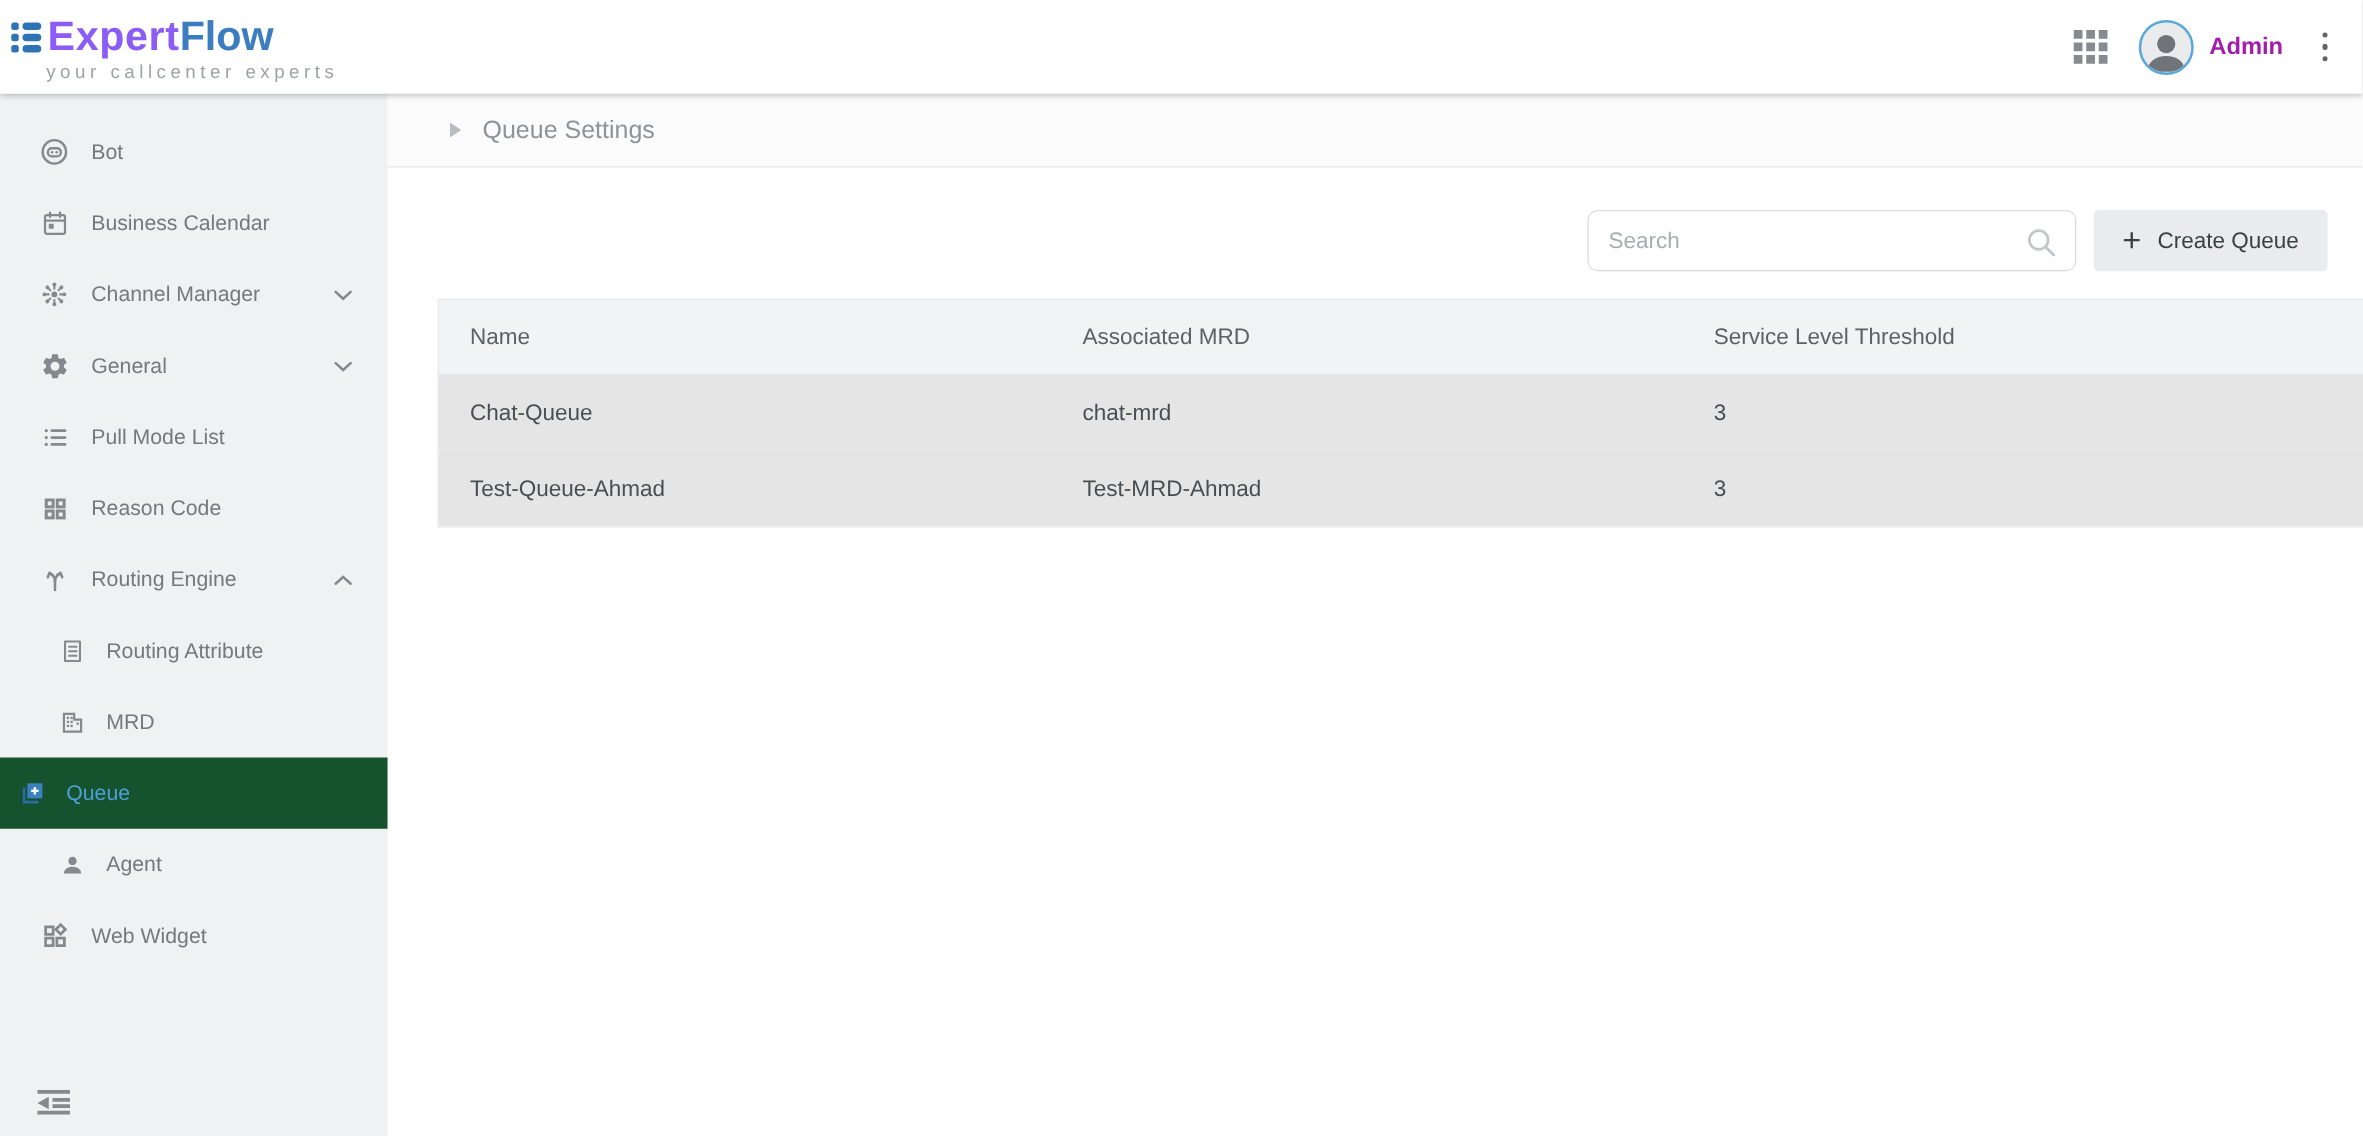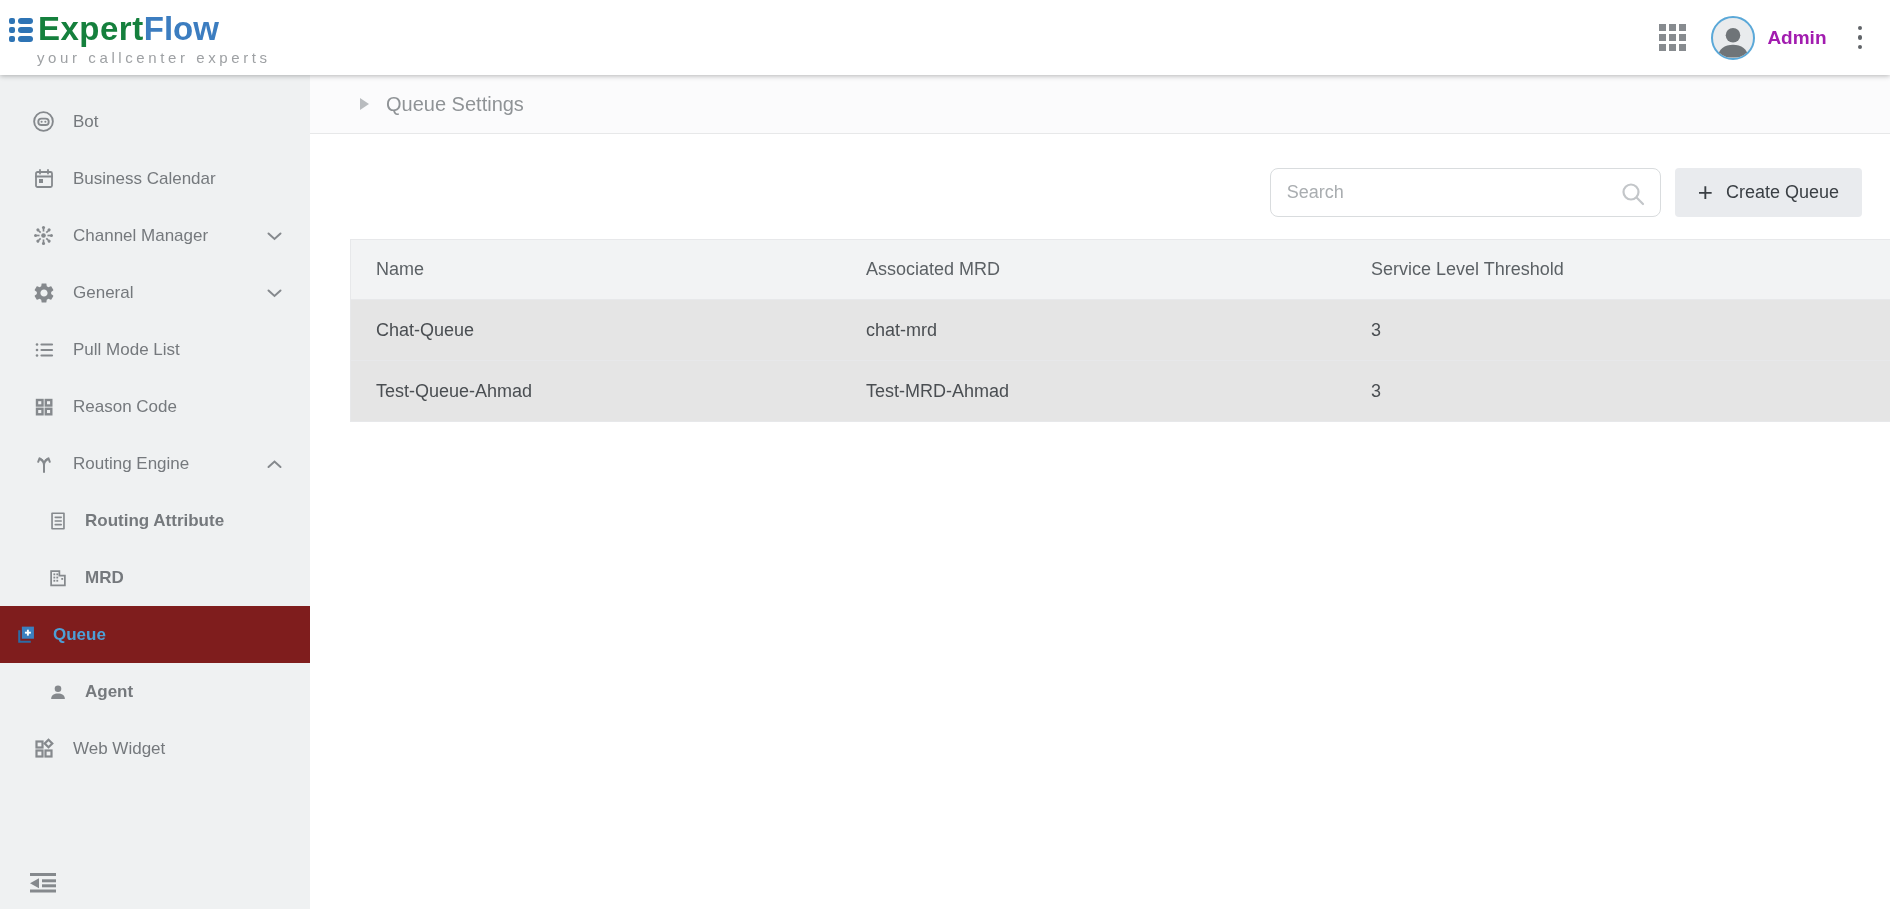--- a/index.html
+++ b/index.html
@@ -9,43 +9,43 @@
   
   .topbar { position:absolute; top:0; left:0; width:1890px; height:75px;
     background:#fff; box-shadow:0 1px 5px rgba(0,0,0,.28); z-index:30;
     display:flex; align-items:center; justify-content:space-between; padding:0 22px 0 9px; }
   .logo { display:flex; flex-direction:column; cursor:pointer; }
   .logo-main { display:flex; align-items:center; }
   .logo-dots { display:flex; flex-direction:column; gap:3px; margin-right:5px; margin-top:2px; }
   .logo-dots .drow { display:flex; gap:3px; }
   .logo-dots .d1 { width:6px; height:6px; background:#2e74b5; border-radius:2px; }
   .logo-dots .d2 { width:15px; height:6px; background:#2e74b5; border-radius:3px; }
-  .logo-expert { font-size:33px; font-weight:bold; color:#15803d; letter-spacing:.5px; }
+  .logo-expert { font-size:33px; font-weight:bold; color:#8b5cf6; letter-spacing:.5px; }
   .logo-flow { font-size:33px; font-weight:bold; color:#3c7dc0; }
   .logo-tagline { font-size:15px; color:#9ea1a4; letter-spacing:3.6px; margin-left:28px; margin-top:1px; }
 
   .topbar-right { display:flex; align-items:center; gap:25px; }
   .apps-grid { display:grid; grid-template-columns:repeat(3,7px); grid-gap:3px; cursor:pointer; }
   .apps-grid span { width:7px; height:7px; background:#878b8f; }
   .avatar-wrap { display:flex; align-items:center; gap:12px; cursor:pointer; }
   .avatar { width:44px; height:44px; border-radius:50%; border:2px solid #5aa8d8;
     background:#e9ebed; overflow:hidden; display:flex; align-items:flex-end; justify-content:center; }
   .admin-name { font-size:19px; font-weight:bold; color:#a21caf; }
   .kebab { display:flex; flex-direction:column; gap:5px; padding:4px 6px; cursor:pointer; }
   .kebab span { width:4.5px; height:4.5px; border-radius:50%; background:#606468; }
 
   
   .sidebar { position:absolute; top:75px; left:0; width:310px; height:834px; background:#eff1f2; z-index:10; }
   .nav { padding-top:18px; }
   .nav-item { height:57px; display:flex; align-items:center; padding-left:30px;
     cursor:pointer; color:#75797d; font-size:17px; position:relative; }
   .nav-item .nicon { width:27px; display:flex; justify-content:center; align-items:center; margin-right:16px; flex:none; }
-  .nav-item.sub { padding-left:44px;font-weight:bold; }
+  .nav-item.sub { padding-left:44px; }
   .nav-item.sub .nicon { margin-right:14px; }
-  .nav-item.selected { background:#7f1d1d; color:#4d9fd6;padding-left:12px; }
+  .nav-item.selected { background:#14532d; color:#4d9fd6;padding-left:12px; }
   .nav-chevron { position:absolute; right:28px; top:50%; transform:translateY(-50%); }
   .collapse-btn { position:absolute; left:28px; bottom:12px; cursor:pointer; }
 
   svg.sicon { stroke:#85898d; fill:none; stroke-width:1.8; stroke-linecap:round; stroke-linejoin:round; }
   svg.sfill { fill:#85898d; stroke:none; }
 
   
   .main { position:absolute; left:310px; top:75px; width:1580px; height:834px; background:#fff; }
   .breadcrumb { height:59px; background:#fbfbfc; border-bottom:1px solid #e7e8e9;
     display:flex; align-items:center; padding-left:50px; }

